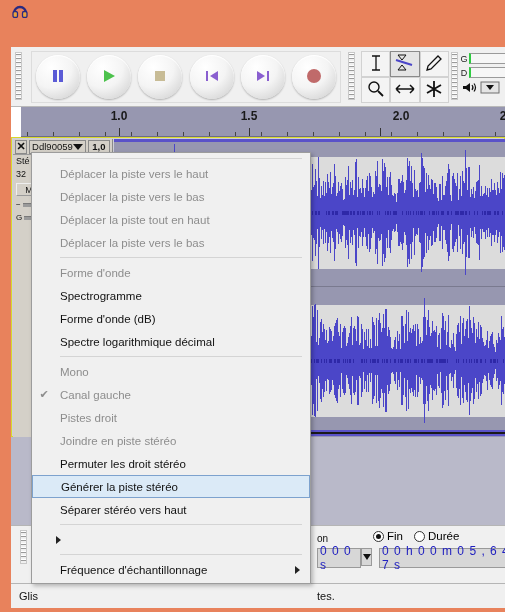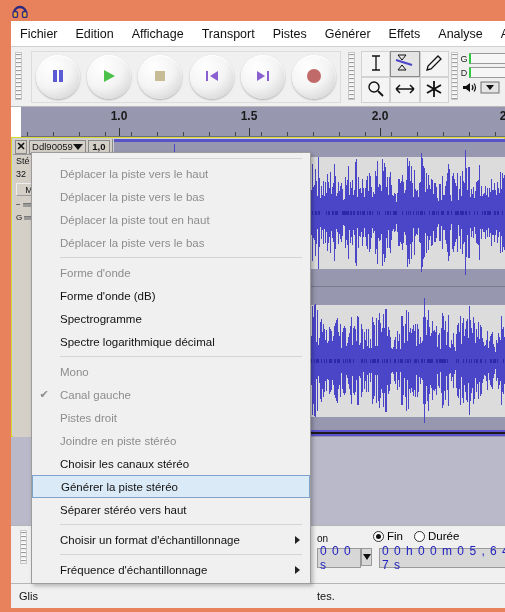--- a/index.html
+++ b/index.html
@@ -235,31 +235,20 @@
   <div id="titlebar">
     <div id="app-logo">
       <svg width="16" height="14" viewBox="0 0 16 14">
         <path d="M2 9 A6 6 0 0 1 14 9" fill="none" stroke="#2a2a80" stroke-width="2.4"></path>
         <rect x="1" y="7.5" width="4.5" height="6" rx="1.6" fill="#e8a33d" stroke="#2a2a80" stroke-width="1.3"></rect>
         <rect x="10.5" y="7.5" width="4.5" height="6" rx="1.6" fill="#e8a33d" stroke="#2a2a80" stroke-width="1.3"></rect>
       </svg>
     </div>
   </div>
 
-  <div id="menubar">
-      <div class="menu-item">Fichier</div>
-      <div class="menu-item">Edition</div>
-      <div class="menu-item">Affichage</div>
-      <div class="menu-item">Transport</div>
-      <div class="menu-item">Pistes</div>
-      <div class="menu-item">Générer</div>
-      <div class="menu-item">Effets</div>
-      <div class="menu-item">Analyse</div>
-      <div class="menu-item">Aide</div>
-    </div>
 
   <div id="toolbar-area">
     <div class="grip" style="left:4px;"></div>
     <div id="transport-panel">
         <div class="tbtn">
           <span><svg width="16" height="16" viewBox="0 0 16 16">
               <rect x="3" y="2" width="4" height="12" fill="#5b5bd6"></rect>
               <rect x="9" y="2" width="4" height="12" fill="#5b5bd6"></rect>
             </svg></span>
         </div>
@@ -354,21 +343,21 @@
       </div>
     </div>
   </div>
 
   <div id="ruler">
     <div id="ruler-white"></div>
   <div class="tick-label" style="left: 108px;">1.0</div>
       <div class="tick-major" style="left: 108px;"></div>
       <div class="tick-label" style="left: 238px;">1.5</div>
       <div class="tick-major" style="left: 238px;"></div>
-      <div class="tick-label" style="left: 369px;">2.0</div>
+      <div class="tick-label" style="left: 390px;">2.0</div>
       <div class="tick-major" style="left: 369px;"></div>
       <div class="tick-label" style="left: 497px;">2.5</div>
       <div class="tick-minor" style="left: 16px;"></div>
       <div class="tick-minor" style="left: 42px;"></div>
       <div class="tick-minor" style="left: 68px;"></div>
       <div class="tick-minor" style="left: 94px;"></div>
       <div class="tick-minor" style="left: 120px;"></div>
       <div class="tick-minor" style="left: 146px;"></div>
       <div class="tick-minor" style="left: 172px;"></div>
       <div class="tick-minor" style="left: 198px;"></div>
@@ -1631,25 +1620,25 @@
         <span class="cm-check"></span>
         <span class="cm-label">Déplacer la piste vers le bas</span>
       </div>
       <div class="cm-sep"></div>
       <div class="cm-item disabled">
         <span class="cm-check"></span>
         <span class="cm-label">Forme d'onde</span>
       </div>
       <div class="cm-item">
         <span class="cm-check"></span>
-        <span class="cm-label">Forme d'onde (dB)</span>
+        <span class="cm-label">Spectrogramme</span>
       </div>
       <div class="cm-item">
         <span class="cm-check"></span>
-        <span class="cm-label">Spectrogramme</span>
+        <span class="cm-label">Forme d'onde (dB)</span>
       </div>
       <div class="cm-item">
         <span class="cm-check"></span>
         <span class="cm-label">Spectre logarithmique décimal</span>
       </div>
       <div class="cm-sep"></div>
       <div class="cm-item disabled">
         <span class="cm-check"></span>
         <span class="cm-label">Mono</span>
       </div>
@@ -1660,34 +1649,33 @@
       <div class="cm-item disabled">
         <span class="cm-check"></span>
         <span class="cm-label">Pistes droit</span>
       </div>
       <div class="cm-item disabled">
         <span class="cm-check"></span>
         <span class="cm-label">Joindre en piste stéréo</span>
       </div>
       <div class="cm-item">
         <span class="cm-check"></span>
-        <span class="cm-label">Choisir les canaux stéréo</span>
+        <span class="cm-label">Permuter les droit stéréo</span>
       </div>
       <div class="cm-item hover">
         <span class="cm-check"></span>
         <span class="cm-label">Générer la piste stéréo</span>
       </div>
       <div class="cm-item">
         <span class="cm-check"></span>
         <span class="cm-label">Séparer stéréo vers haut</span>
       </div>
       <div class="cm-sep"></div>
       <div class="cm-item">
         <span class="cm-check"></span>
-        <span class="cm-label">Choisir un format d'échantillonnage</span>
         <span class="cm-arrow"></span>
       </div>
       <div class="cm-sep"></div>
       <div class="cm-item">
         <span class="cm-check"></span>
         <span class="cm-label">Fréquence d'échantillonnage</span>
         <span class="cm-arrow"></span>
       </div>
     </div>
 

